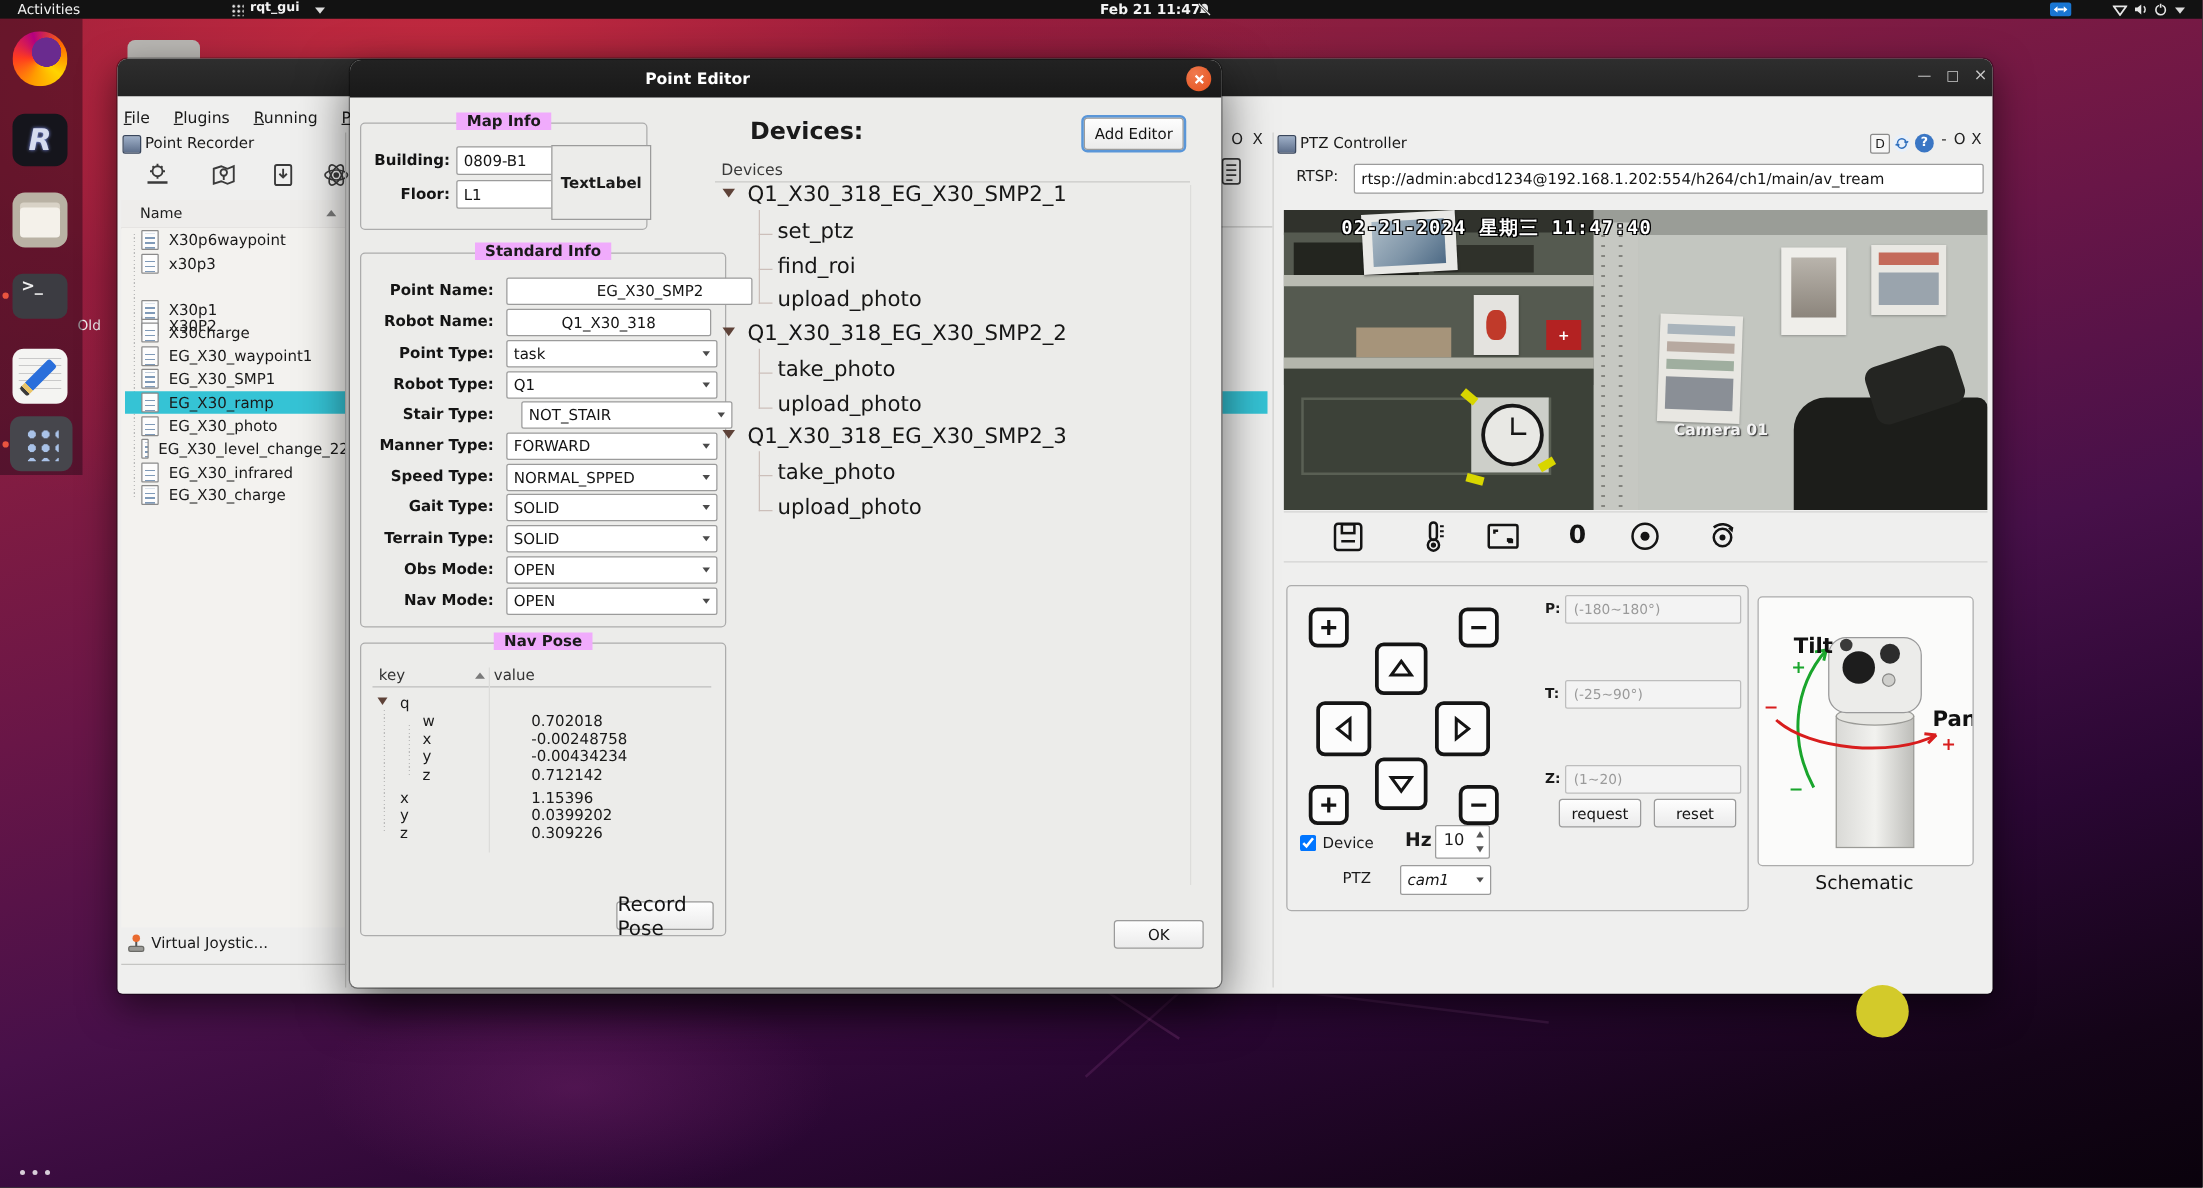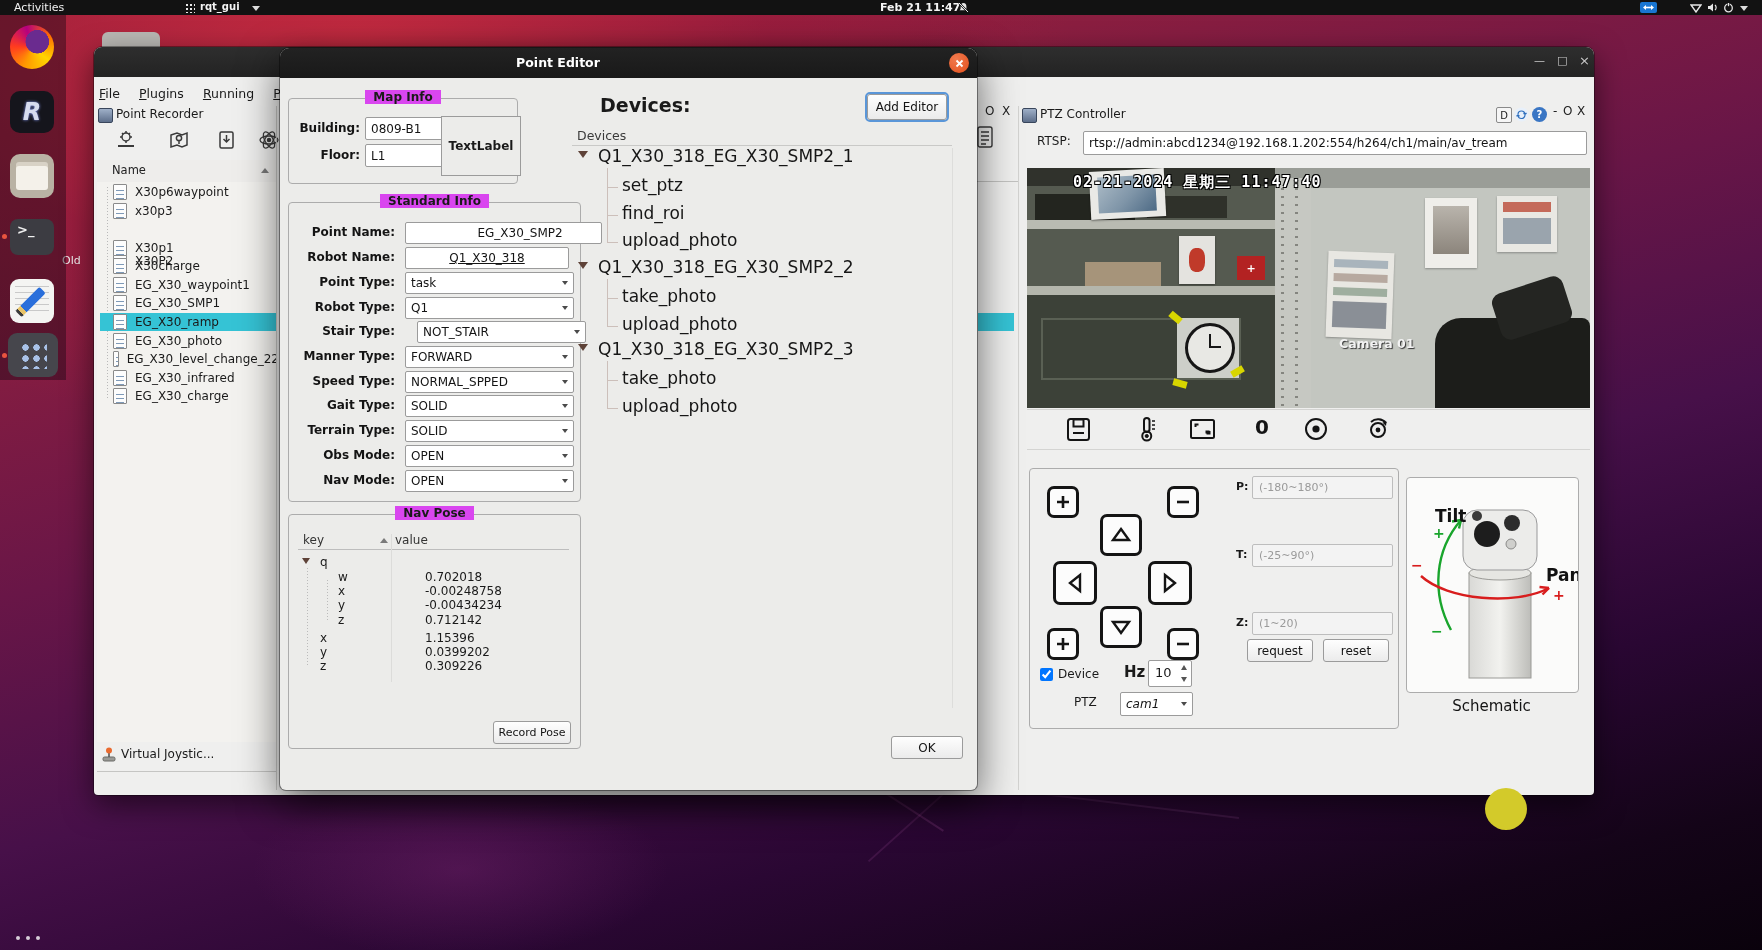--- a/index.html
+++ b/index.html
@@ -16,21 +16,21 @@
   .qcombo{position:absolute;background:#fff;border:1px solid #9b9b9b;border-radius:2px;font-size:12px;
     display:flex;align-items:center;padding-left:5px;color:#141414;}
   .carrot{position:absolute;right:5px;top:50%;margin-top:-2px;width:0;height:0;
     border-left:3.5px solid transparent;border-right:3.5px solid transparent;border-top:4.5px solid #4a4a4a;}
   .qinput{position:absolute;background:#fff;border:1px solid #9b9b9b;border-radius:2px;font-size:12px;
     display:flex;align-items:center;justify-content:center;color:#141414;}
   .qgray{position:absolute;background:#f3f3f3;border:1px solid #bdbdbd;border-radius:2px;font-size:11px;
     display:flex;align-items:center;padding-left:6px;color:#9a9a9a;}
   .gb{position:absolute;border:1px solid #acacac;border-radius:4px;}
   .gbt{position:absolute;top:-9px;left:0;right:0;text-align:center;font-size:12px;font-weight:bold;}
-  .gbt span{background:#d946ef;padding:0 8px;}
+  .gbt span{background:#f0abfc;padding:0 8px;}
   .exp{width:0;height:0;border-left:5px solid transparent;border-right:5px solid transparent;border-top:7px solid #5e4238;}
   .exps{width:0;height:0;border-left:4px solid transparent;border-right:4px solid transparent;border-top:6px solid #5e4238;}
   .sortup{width:0;height:0;border-left:4px solid transparent;border-right:4px solid transparent;border-bottom:5px solid #7a7a7a;}
   .ptzbtn{position:absolute;background:#fcfcfc;border:3px solid #141414;border-radius:7px;
     display:flex;align-items:center;justify-content:center;}
   .docrow{position:absolute;left:3px;width:179px;height:18px;display:flex;align-items:center;font-size:12px;}
   .docicon{width:12px;height:14px;background:#fdfdfd;border:1px solid #8a8a8a;border-radius:1px;margin-right:8px;
     background-image:repeating-linear-gradient(rgba(110,140,175,0) 0 3px,#7f9ab8 3px 4px);background-size:8px 12px;background-position:2px 2px;background-repeat:no-repeat;}
   .devrow{position:absolute;font-size:17px;color:#161616;white-space:nowrap;}
   .menu-item{display:inline-block;font-size:12.5px;color:#1a1a1a;margin-right:14px;}
@@ -491,21 +491,21 @@
       </div>
 
     <div class="gb" style="left:8px;top:154px;width:291px;height:298px;">
       <div class="gbt"><span>Standard Info</span></div>
     </div>
     <span class="abs lbl" style="left:12px;top:177px;width:103px;">Point Name:</span>
     <div class="qinput" style="left:125px;top:174px;width:162px;height:20px;padding-left:33px;">
         <span>EG_X30_SMP2</span>
       </div>
     <span class="abs lbl" style="left:12px;top:202px;width:103px;">Robot Name:</span>
-    <div class="qinput" style="left:125px;top:199px;width:162px;height:20px;text-decoration:underline;">
+    <div class="qinput" style="left:125px;top:199px;width:162px;height:20px;">
         <span>Q1_X30_318</span>
       </div>
     <span class="abs lbl" style="left:12px;top:227px;width:103px;">Point Type:</span>
     <div class="qcombo" style="left:125px;top:224px;width:162px;height:20px;">
         <span>task</span>
         <span class="carrot"></span>
       </div>
     <span class="abs lbl" style="left:12px;top:252px;width:103px;">Robot Type:</span>
     <div class="qcombo" style="left:125px;top:249px;width:162px;height:20px;">
         <span>Q1</span>
@@ -568,21 +568,21 @@
 s txt" style="position:absolute;left:58px;top:550px;font-size:12px;white-space:nowrap;">y</span>
     <span class="abs txt" style="left:145px;top:550px;font-size:12px;">-0.00434234</span>
     <span class="abs txt" style="left:58px;top:565px;font-size:12px;">z</span>
     <span class="abs txt" style="left:145px;top:565px;font-size:12px;">0.712142</span>
     <span class="abs txt" style="left:40px;top:583px;font-size:12px;">x</span>
     <span class="abs txt" style="left:145px;top:583px;font-size:12px;">1.15396</span>
     <span class="abs txt" style="left:40px;top:597px;font-size:12px;">y</span>
     <span class="abs txt" style="left:145px;top:597px;font-size:12px;">0.0399202</span>
     <span class="abs txt" style="left:40px;top:611px;font-size:12px;">z</span>
     <span class="abs txt" style="left:145px;top:611px;font-size:12px;">0.309226</span>
-    <div class="qbtn abs" style="left:213px;top:673px;width:76px;height:21px;font-size:11px;justify-content:center;">
+    <div class="qbtn abs" style="left:213px;top:673px;width:76px;height:21px;font-size:16px;justify-content:center;">
         <span>Record Pose</span>
       </div>
 
     <span class="abs txt" style="left:320px;top:46px;font-size:19px;font-weight:bold;">Devices:</span>
     <div class="qbtn abs" style="left:587px;top:46px;width:78px;height:24px;outline:2px solid #5a96d8;outline-offset:0px;border-radius:3px;">
         <span>Add Editor</span>
       </div>
     <span class="abs txt" style="left:297px;top:80px;font-size:12.5px;color:#3a3a3a;">Devices</span>
     <div class="abs" style="left:292px;top:97px;width:380px;height:1px;background:#c9c9c7;"></div>
     <div class="abs" style="left:672px;top:100px;width:1px;height:560px;background:#dddddb;"></div>

